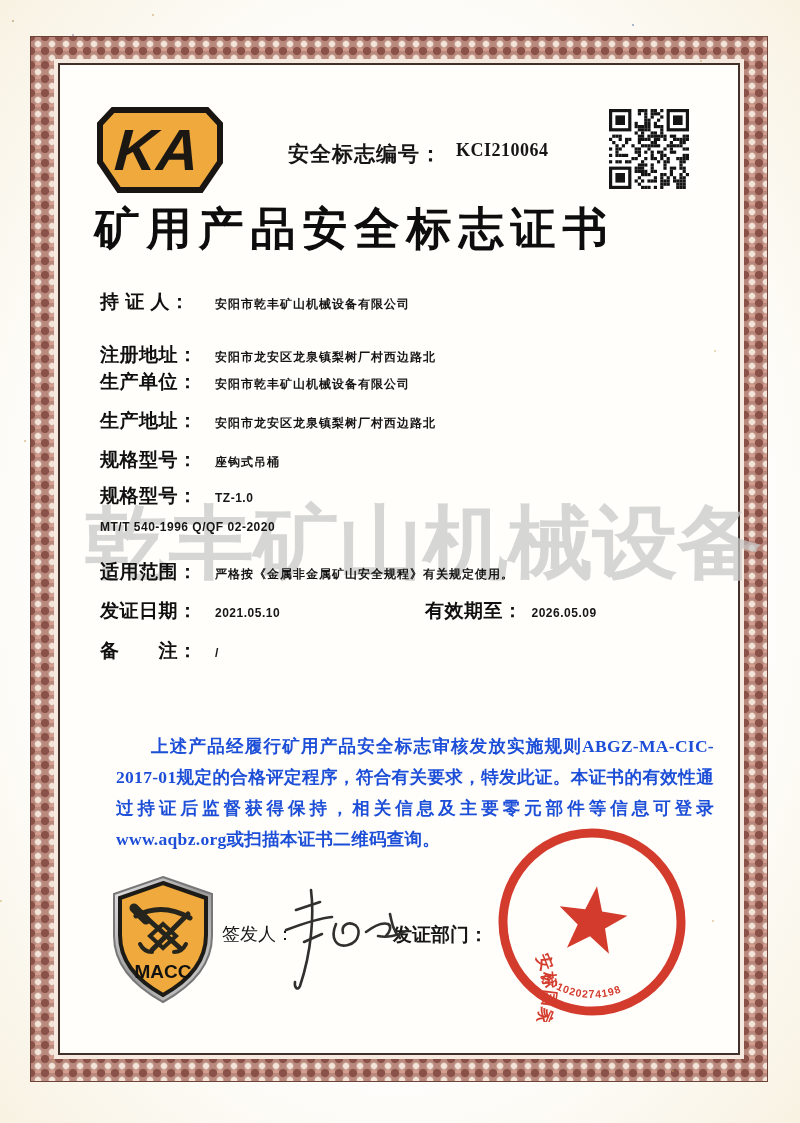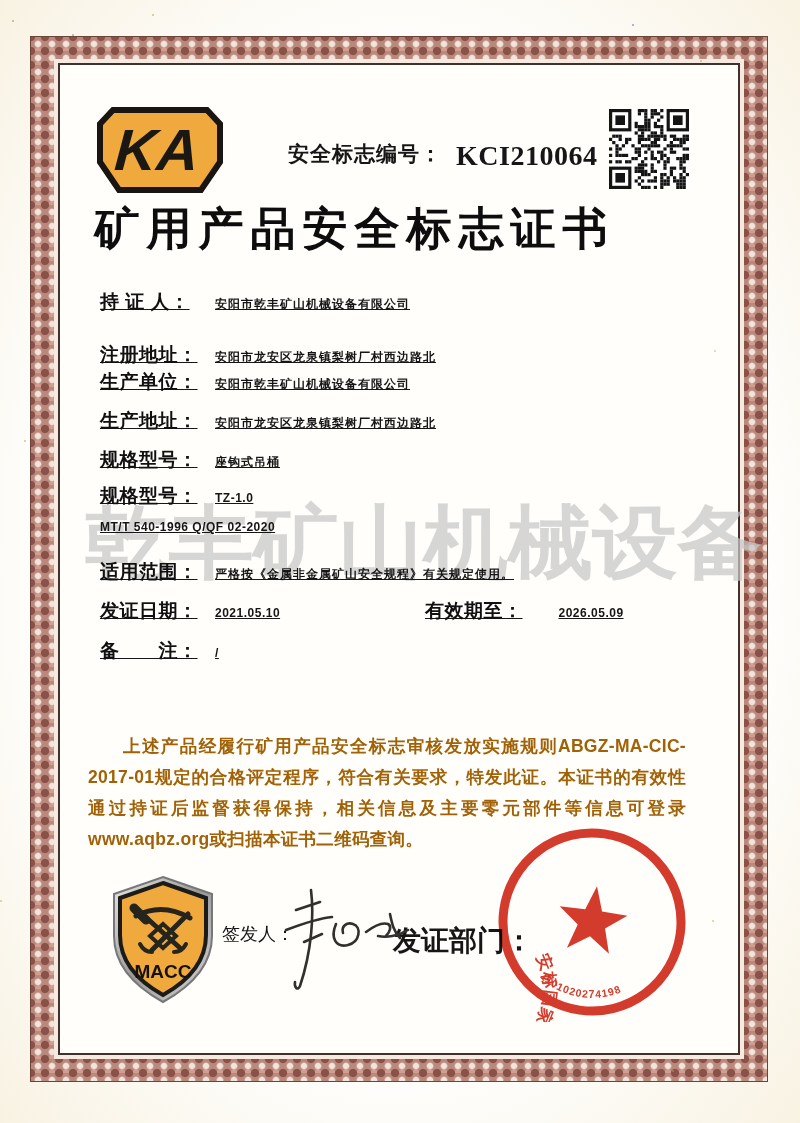--- a/index.html
+++ b/index.html
@@ -35,54 +35,54 @@
   }
   
   .speck{position:absolute;width:2px;height:2px;border-radius:50%;background:#a2702f;opacity:.55;
     box-shadow:60px 14px 0 #7b5a9c, 140px -6px 0 #b98c3a, 620px 4px 0 #3a57a0, 688px 40px 0 #b98c3a,
       -12px 880px 0 #c09a45, 700px 900px 0 #c7a04e, 12px 420px 0 #b98c3a, 702px 330px 0 #caa95f,
       40px 1040px 0 #d1b066, 660px 1050px 0 #c7a04e;}
   
   .ka-logo{position:absolute;left:97px;top:106px;width:126px;height:88px;}
   .markno-row{position:absolute;left:288px;top:140px;display:flex;align-items:flex-start;gap:14px;white-space:nowrap;}
   .markno-label{font-size:21px;font-weight:800;letter-spacing:1px;}
-  .markno-value{font-family:"Liberation Serif",serif;font-size:28px;font-weight:700;letter-spacing:.5px;}
+  .markno-value{font-family:"Liberation Serif",serif;font-size:18px;font-weight:700;letter-spacing:.5px;}
   .qr{position:absolute;left:609px;top:109px;width:80px;height:80px;}
   .cert-title{
     position:absolute;left:60px;top:199px;width:589px;text-align:center;
     font-family:"Liberation Serif",serif;font-weight:900;font-size:45px;letter-spacing:7px;color:#0d0d0d;
     white-space:nowrap;
   }
   
   .watermark{
     position:absolute;left:84px;top:490px;white-space:nowrap;z-index:1;
     font-size:80px;font-weight:800;color:#c7c7c7;opacity:.72;
     transform:scaleX(1.06);transform-origin:left center;letter-spacing:0px;
   }
   
-  .row{position:absolute;left:100px;display:flex;align-items:baseline;white-space:nowrap;z-index:2;text-decoration:underline;}
+  .row{position:absolute;left:100px;display:flex;align-items:baseline;white-space:nowrap;z-index:2;}
   .lab{font-size:19px;font-weight:800;width:115px;flex:0 0 auto;letter-spacing:.5px;color:#101010;}
   .lab.wide{width:auto;margin-right:12px;}
   .val{font-family:"Liberation Serif",serif;font-size:12px;font-weight:700;letter-spacing:1px;color:#151515;}
   .val.latin{font-family:"Liberation Sans",sans-serif;font-weight:800;letter-spacing:.5px;}
   .r1{top:289px}.r2{top:342px}.r3{top:369px}.r4{top:408px}.r5{top:447px}
   .r6{top:483px}.r7{top:520px}.r8{top:559px}.r9{top:598px}.r10{top:638px}
   .valid-group{margin-left:110px;display:flex;align-items:baseline;}
-  .valid-group .lab{width:auto;margin-right:36px;}
+  .valid-group .lab{width:auto;margin-right:9px;}
   
   .statement{
-    position:absolute;left:88px;top:731px;width:598px;z-index:2;
-    font-family:Liberation Sans, sans-serif;font-size:17.5px;font-weight:700;
-    line-height:31px;text-indent:2em;text-align:justify;color:#a16207;letter-spacing:.3px;
+    position:absolute;left:116px;top:731px;width:598px;z-index:2;
+    font-family:Liberation Serif, serif;font-size:17.5px;font-weight:700;
+    line-height:31px;text-indent:2em;text-align:justify;color:#1d4ed8;letter-spacing:.3px;
   }
   
   .shield{position:absolute;left:106px;top:874px;width:114px;height:132px;z-index:2;}
   .signer-label{position:absolute;left:222px;top:922px;font-size:18px;font-weight:400;z-index:2;white-space:nowrap;}
   .signature{position:absolute;left:274px;top:884px;width:150px;height:112px;z-index:3;}
-  .issuer-label{position:absolute;left:393px;top:922px;font-size:28px;font-weight:800;z-index:2;white-space:nowrap;}
+  .issuer-label{position:absolute;left:393px;top:922px;font-size:19px;font-weight:800;z-index:2;white-space:nowrap;}
   .seal{position:absolute;left:492px;top:822px;width:200px;height:200px;z-index:4;mix-blend-mode:multiply;opacity:.92;}
 </style>
 </head>
 <body>
 
 <div class="ornate-band"></div>
 <div class="inner-frame"></div>
 <div class="speck" style="left:12px;top:20px;"></div>
 
 <div class="watermark">乾丰矿山机械设备</div>

